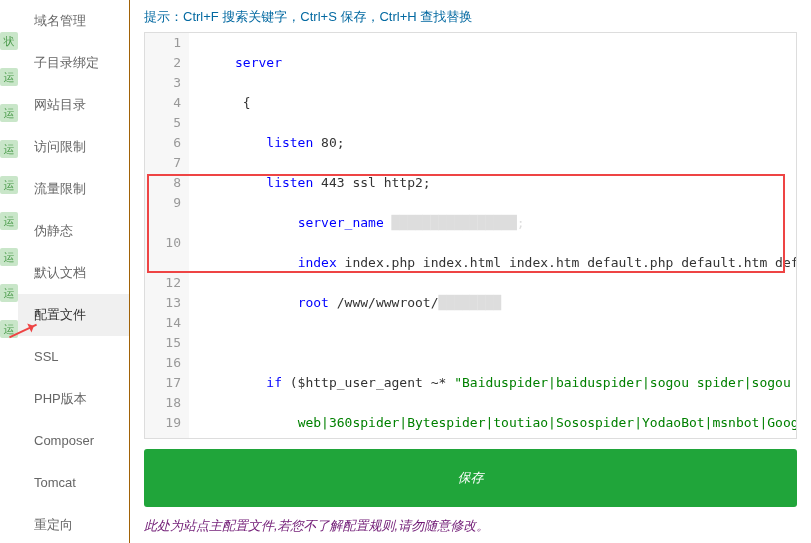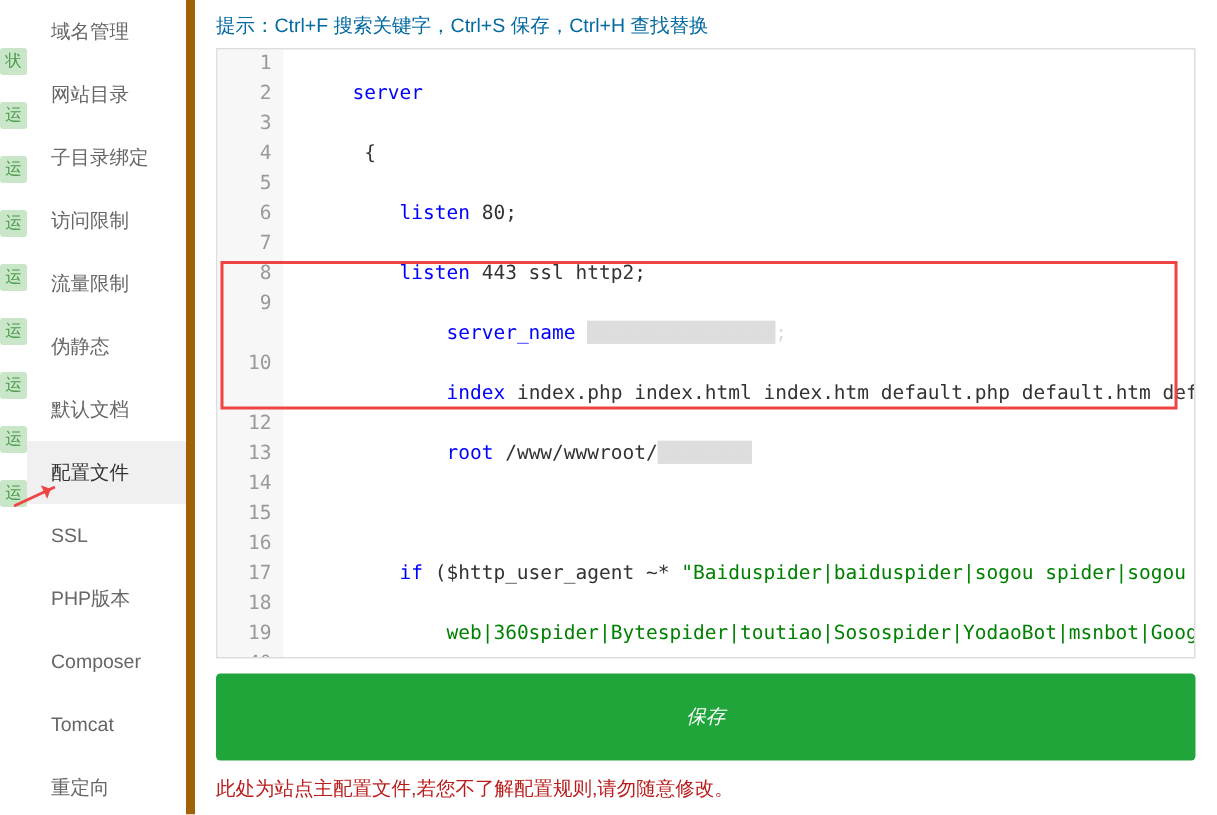--- a/index.html
+++ b/index.html
@@ -1,58 +1,58 @@
 <!DOCTYPE html>
 <html><head>
 <meta charset="utf-8">
 <style>
 * { margin: 0; padding: 0; box-sizing: border-box; }
 body { font-family: "Microsoft YaHei", Arial, sans-serif; font-size: 13px; color: #666; background: #fff; width: 811px; height: 543px; overflow: hidden; position: relative; }
 .container { display: flex; height: 100%; }
 .badges-col { width: 18px; background: #fff; display: flex; flex-direction: column; padding-top: 32px; }
 .badges-col .badge { background: #c9e6c9; color: #4a9b4a; font-size: 11px; height: 18px; line-height: 18px; text-align: center; margin-bottom: 18px; border-radius: 2px; }
-.sidebar { width: 112px; background: #fff; border-right: 6px solid #a16207; }
+.sidebar { width: 112px; background: #fff; border-right: 1px solid #a16207; }
 .sidebar .item { height: 42px; line-height: 42px; padding-left: 16px; color: #666; cursor: pointer; font-size: 13px; position: relative; }
 .sidebar .item.active { background: #f0f0f0; color: #333; }
 .arrow { position: absolute; left: 2px; bottom: -8px; width: 30px; height: 2px; background: #e44; transform: rotate(-25deg); }
 .arrow::after { content: ''; position: absolute; right: -2px; top: -4px; border: 5px solid transparent; border-left-color: #e44; }
 .main { flex: 1; padding: 8px 14px; display: flex; flex-direction: column; overflow: hidden; }
 .hint { color: #0369a1; font-size: 13px; margin-bottom: 6px; }
 .editor { border: 1px solid #ddd; position: relative; font-family: Consolas, monospace; font-size: 13px; height: 420px; overflow: hidden; background: #fff; }
 .gutter { position: absolute; left: 0; top: 0; width: 44px; background: #f7f7f7; text-align: right; padding-right: 8px; color: #999; line-height: 20px; height: 100%; }
 .code { margin-left: 44px; padding-left: 10px; line-height: 20px; white-space: pre; color: #333; }
 .code .line { height: 20px; margin-left: 36px; }
 .kw-blue { color: #0000ff; }
 .kw-green { color: #008000; }
 .kw-dark { color: #333; }
 .redbox { position: absolute; border: 2px solid #e44; z-index: 5; }
 .save-btn { background: #20a53a; color: #fff; border: none; padding: 20px 18px; border-radius: 3px; font-size: 13px; margin-top: 10px; cursor: pointer; font-style: italic; }
-.footer-note { color: #b91c1c; font-size: 13px; margin-top: 10px; }
+.footer-note { color: #701a75; font-size: 13px; margin-top: 10px; font-style: italic; }
 .blur { color: #ddd; }
 </style>
 </head>
 <body>
 
 <div class="container">
   <div class="badges-col" id="badges-col">
       <div class="badge">状</div>
       <div class="badge">运</div>
       <div class="badge">运</div>
       <div class="badge">运</div>
       <div class="badge">运</div>
       <div class="badge">运</div>
       <div class="badge">运</div>
       <div class="badge">运</div>
       <div class="badge">运</div>
     </div>
 
   <div class="sidebar" id="sidebar">
   <div class="item">域名管理</div>
+      <div class="item">子目录绑定</div>
       <div class="item">网站目录</div>
-      <div class="item">子目录绑定</div>
       <div class="item">访问限制</div>
       <div class="item">流量限制</div>
       <div class="item">伪静态</div>
       <div class="item">默认文档</div>
       <div class="item active">配置文件</div>
       <div class="item">SSL</div>
       <div class="item">PHP版本</div>
       <div class="item">Composer</div>
       <div class="item">Tomcat</div>
       <div class="item">重定向</div>

